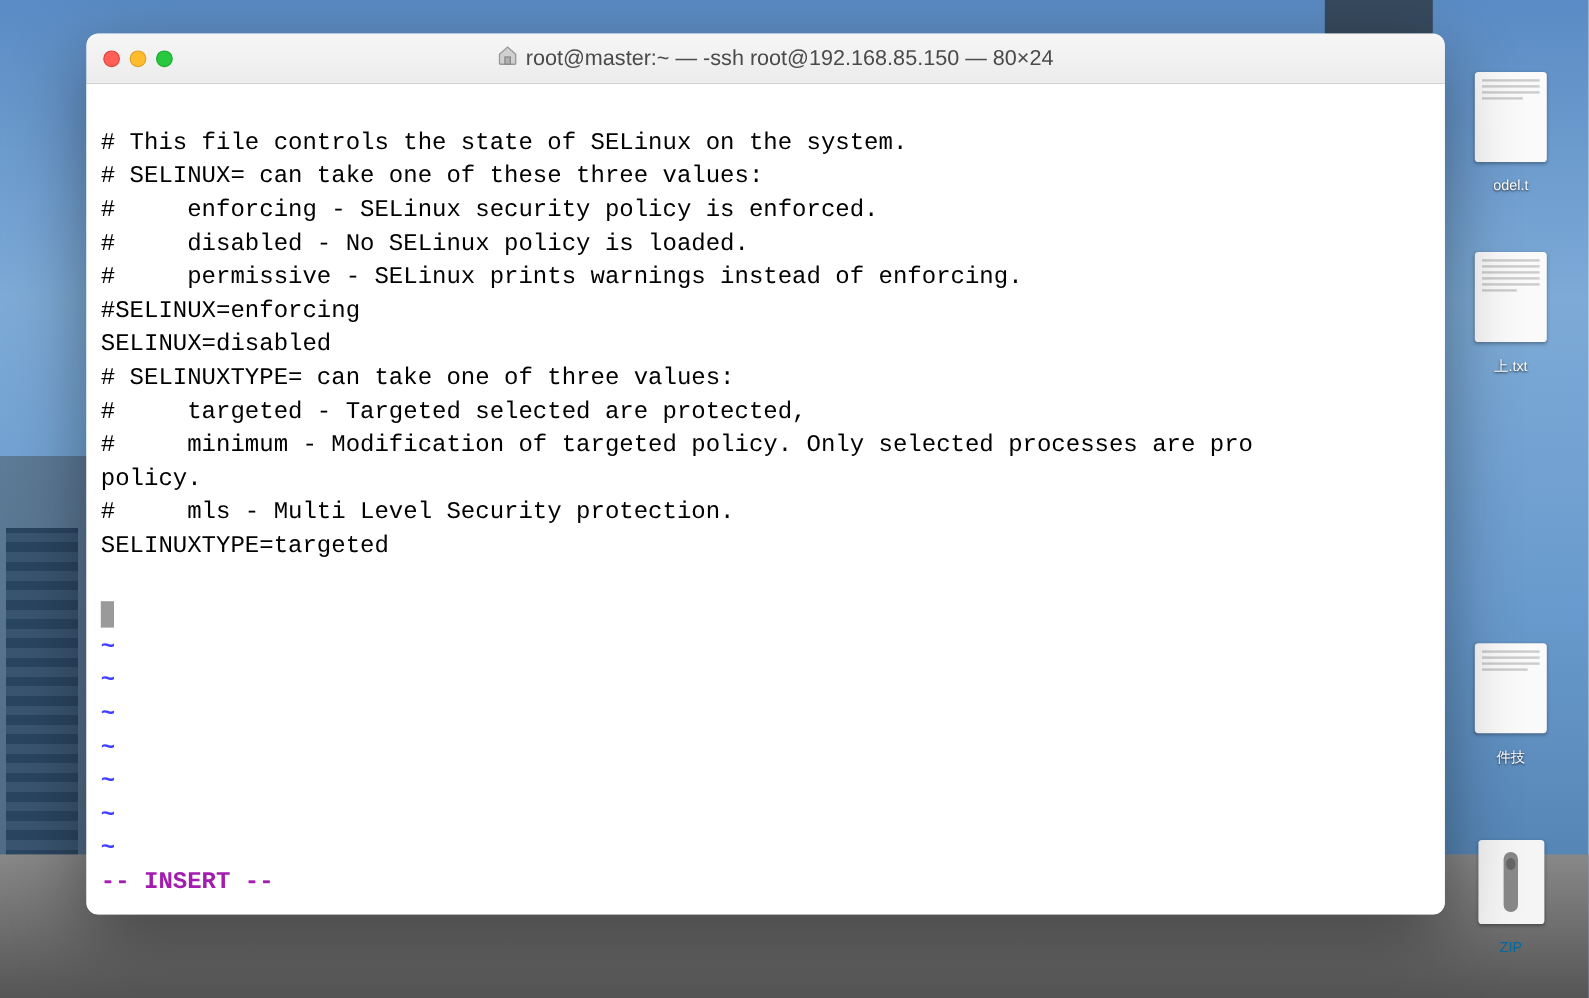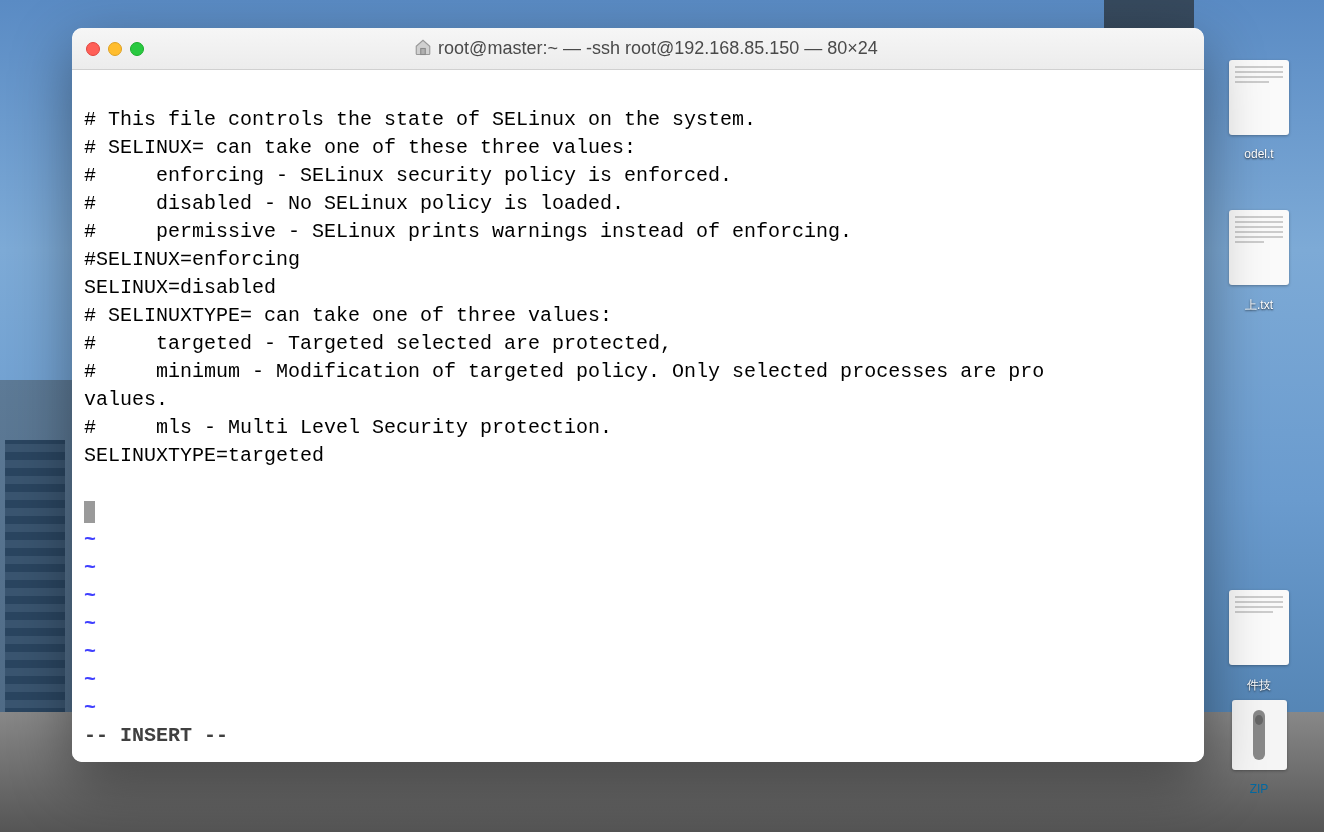--- a/index.html
+++ b/index.html
@@ -141,21 +141,21 @@
       color: #fff;
       font-size: 12px;
       font-weight: 500;
       text-shadow: 0 1px 2px rgba(0,0,0,0.8);
       white-space: nowrap;
       margin-top: 12px;
     }
     
     .file-1 { top: 60px; }
     .file-2 { top: 210px; }
-    .file-3 { top: 590px; }
+    .file-3 { top: 536px; }
     .file-4 { top: 700px; }
     
     .terminal-window {
       position: absolute;
       left: 72px;
       top: 28px;
       width: 1132px;
       height: 734px;
       background: #fff;
       border-radius: 10px;
@@ -239,21 +239,21 @@
       vertical-align: text-bottom;
     }
     
     .tilde {
       color: #4040ff;
       font-weight: bold;
     }
     
     .vim-status {
       font-weight: bold;
-      color: #404040;
+      color: #a21caf;
     }
   </style>
 </head>
 <body>
 
 <div class="desktop-background">
   <div class="building building-left"></div>
   <div class="building-left-windows"></div>
   <div class="building building-right-1"></div>
   <div class="building building-right-2"></div>
@@ -323,21 +323,21 @@
         <div class="terminal-line"># This file controls the state of SELinux on the system.</div>
         <div class="terminal-line"># SELINUX= can take one of these three values:</div>
         <div class="terminal-line">#     enforcing - SELinux security policy is enforced.</div>
         <div class="terminal-line">#     disabled - No SELinux policy is loaded.</div>
         <div class="terminal-line">#     permissive - SELinux prints warnings instead of enforcing.</div>
         <div class="terminal-line">#SELINUX=enforcing</div>
         <div class="terminal-line">SELINUX=disabled</div>
         <div class="terminal-line"># SELINUXTYPE= can take one of three values:</div>
         <div class="terminal-line">#     targeted - Targeted selected are protected,</div>
         <div class="terminal-line">#     minimum - Modification of targeted policy. Only selected processes are pro</div>
-        <div class="terminal-line">values.</div>
+        <div class="terminal-line">policy.</div>
         <div class="terminal-line">#     mls - Multi Level Security protection.</div>
         <div class="terminal-line">SELINUXTYPE=targeted</div>
         <div class="terminal-line">&nbsp;</div>
       </div>
     <div class="terminal-line"><span class="cursor-block"></span></div>
     <div id="tilde-lines">
         <div class="terminal-line tilde">~</div>
         <div class="terminal-line tilde">~</div>
         <div class="terminal-line tilde">~</div>
         <div class="terminal-line tilde">~</div>

